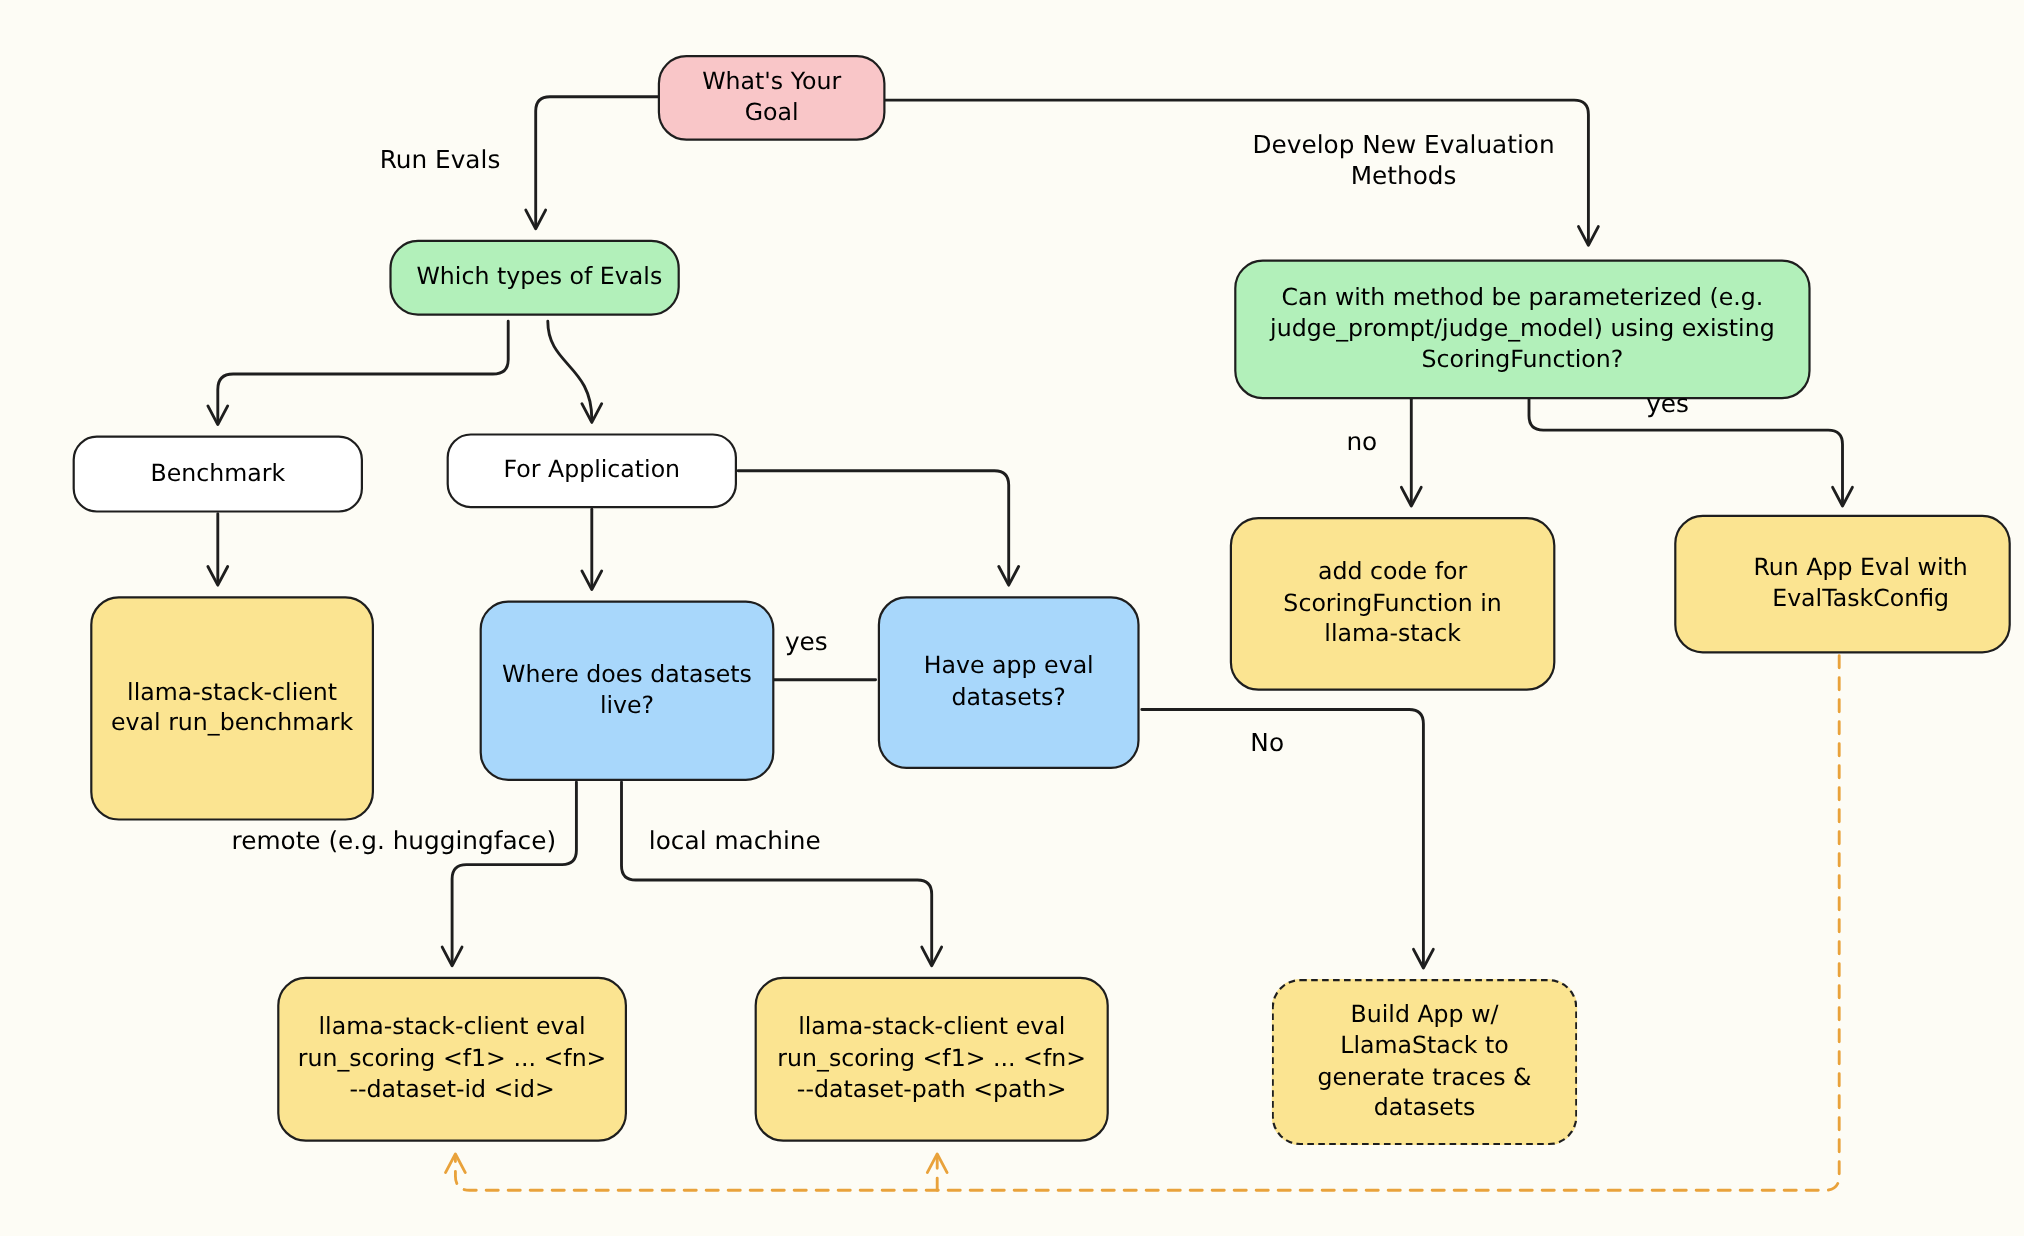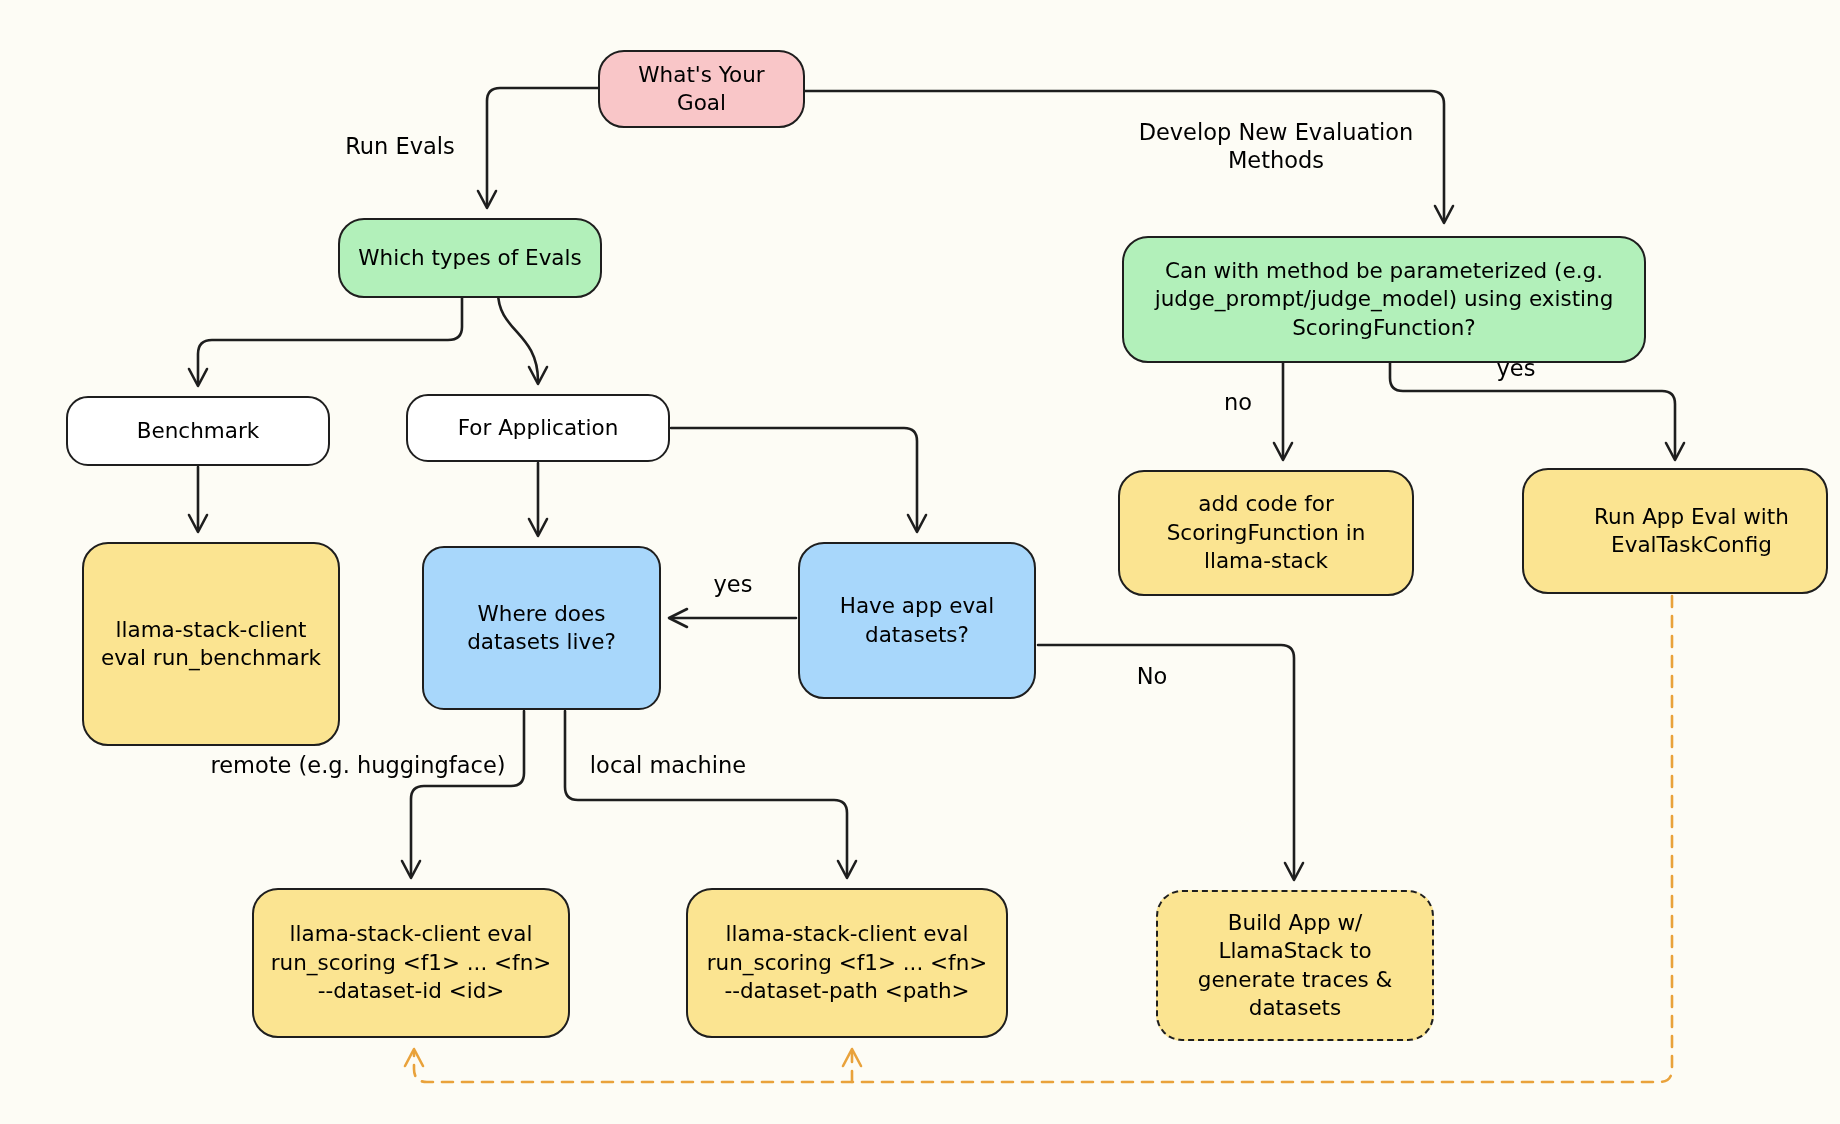--- a/index.html
+++ b/index.html
@@ -78,49 +78,49 @@
     <path class="orange" d="M 1672 596 L 1672 1069 Q 1672 1082 1659 1082 L 427 1082 Q 414 1082 414 1069 L 414 1052"></path>
     <path class="orange-head" d="M 405 1066 L 414 1049 L 423 1066"></path>
     <path class="orange" d="M 852 1082 L 852 1052"></path>
     <path class="orange-head" d="M 843 1066 L 852 1049 L 861 1066"></path>
   </svg>
 
   <div class="node pink" style="left:598px;top:50px;width:207px;height:78px;">
     <span>What's Your Goal</span>
   </div>
 
-  <div class="node green" style="left:338px;top:218px;width:264px;height:80px;">
+  <div class="node green" style="left:354px;top:218px;width:264px;height:69px;justify-content:flex-end;">
     <span>Which types of Evals</span>
   </div>
 
   <div class="node green" style="left:1122px;top:236px;width:524px;height:127px;">
     <span>Can with method be parameterized (e.g. judge_prompt/judge_model) using existing ScoringFunction?</span>
   </div>
 
   <div class="node" style="left:66px;top:396px;width:264px;height:70px;border-radius:22px;">
     <span>Benchmark</span>
   </div>
 
   <div class="node" style="left:406px;top:394px;width:264px;height:68px;border-radius:22px;">
     <span>For Application</span>
   </div>
 
   <div class="node yellow" style="left:82px;top:542px;width:258px;height:204px;">
     <span>llama-stack-client eval run_benchmark</span>
   </div>
 
-  <div class="node blue" style="left:422px;top:546px;width:239px;height:164px;border-radius:22px;">
+  <div class="node blue" style="left:436px;top:546px;width:268px;height:164px;">
     <span>Where does datasets live?</span>
   </div>
 
   <div class="node blue" style="left:798px;top:542px;width:238px;height:157px;">
     <span>Have app eval datasets?</span>
   </div>
 
-  <div class="node yellow" style="left:1118px;top:470px;width:296px;height:126px;">
+  <div class="node yellow" style="left:1118px;top:470px;width:296px;height:158px;">
     <span>add code for ScoringFunction in llama-stack</span>
   </div>
 
   <div class="node yellow" style="left:1522px;top:468px;width:306px;height:126px;padding-left:47px;">
     <span>Run App Eval with EvalTaskConfig</span>
   </div>
 
   <div class="node yellow" style="left:252px;top:888px;width:318px;height:150px;">
     <span>llama-stack-client eval run_scoring &lt;f1&gt; ... &lt;fn&gt; --dataset-id &lt;id&gt;</span>
   </div>

